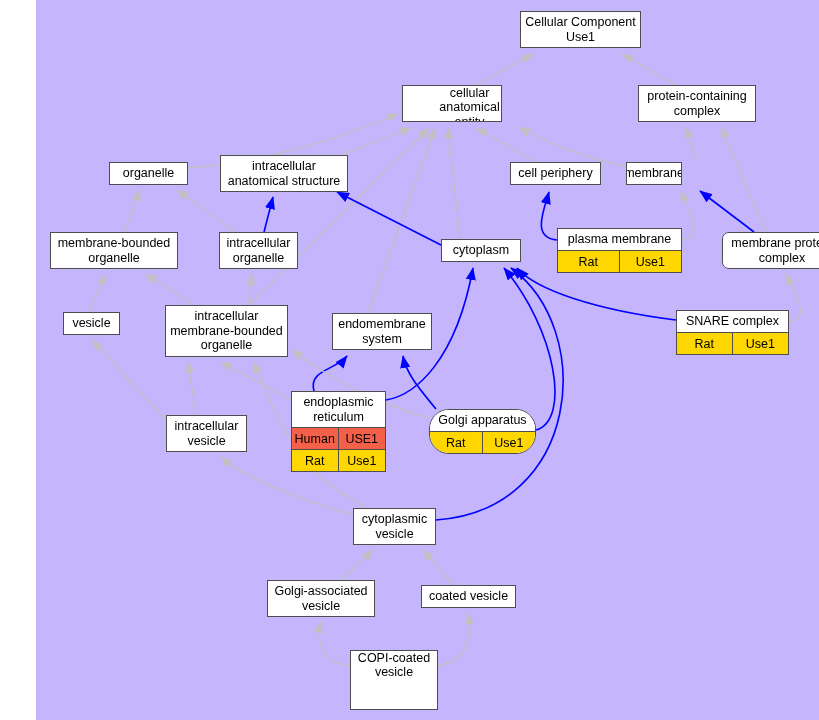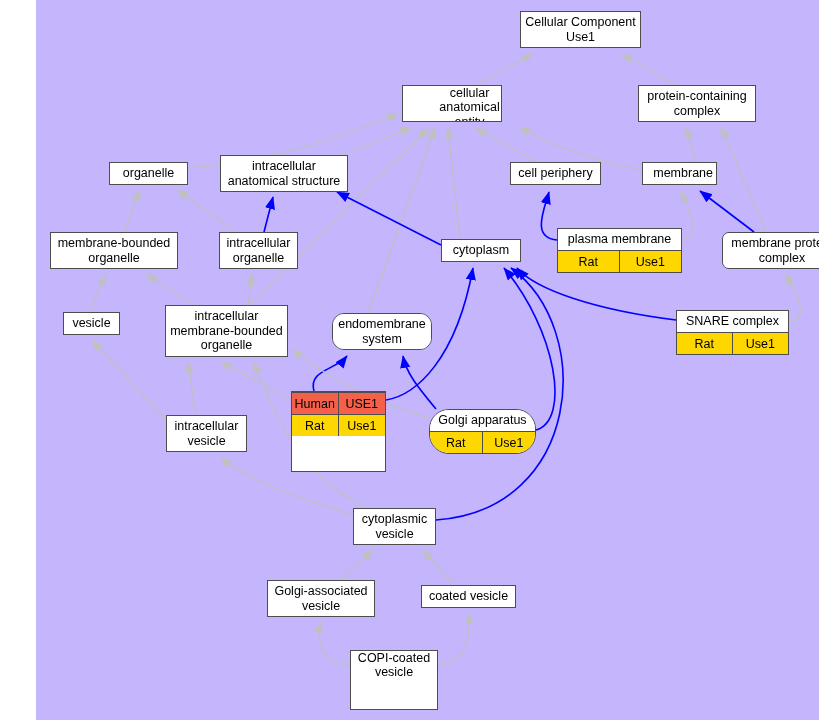--- a/index.html
+++ b/index.html
@@ -134,21 +134,21 @@
       <div class="node" style="left: 73px; top: 162px; width: 79px; height: 23px;">
         <div class="node-title">organelle</div>
       </div>
       <div class="node" style="left: 184px; top: 155px; width: 128px; height: 37px;">
         <div class="node-title">intracellular
 anatomical structure</div>
       </div>
       <div class="node" style="left: 474px; top: 162px; width: 91px; height: 23px;">
         <div class="node-title">cell periphery</div>
       </div>
-      <div class="node" style="left: 606px; top: 162px; width: 75px; height: 23px; align-items: flex-end;">
+      <div class="node" style="left: 590px; top: 162px; width: 56px; height: 23px;">
         <div class="node-title">membrane</div>
       </div>
       <div class="node" style="left: 14px; top: 232px; width: 128px; height: 37px;">
         <div class="node-title">membrane-bounded
 organelle</div>
       </div>
       <div class="node" style="left: 183px; top: 232px; width: 79px; height: 37px;">
         <div class="node-title">intracellular
 organelle</div>
       </div>
@@ -167,36 +167,38 @@
 complex</div>
       </div>
       <div class="node" style="left: 27px; top: 312px; width: 57px; height: 23px;">
         <div class="node-title">vesicle</div>
       </div>
       <div class="node" style="left: 129px; top: 305px; width: 123px; height: 52px;">
         <div class="node-title">intracellular
 membrane-bounded
 organelle</div>
       </div>
-      <div class="node" style="left: 296px; top: 313px; width: 100px; height: 37px; border-radius: 12px;">
+      <div class="node" style="left: 296px; top: 313px; width: 100px; height: 37px;">
         <div class="node-title">endomembrane
 system</div>
       </div>
       <div class="node" style="left: 640px; top: 310px; width: 113px; height: 45px;">
         <div class="node-title">SNARE complex</div>
         <div class="anno-row">
           <div class="anno-cell left" style="background: rgb(255, 215, 0);">Rat</div>
           <div class="anno-cell" style="background: rgb(255, 215, 0);">Use1</div>
         </div>
       </div>
       <div class="node" style="left: 130px; top: 415px; width: 81px; height: 37px;">
         <div class="node-title">intracellular
 vesicle</div>
       </div>
       <div class="node" style="left: 255px; top: 391px; width: 95px; height: 81px;">
+        <div class="node-title">endoplasmic
+reticulum</div>
         <div class="anno-row">
           <div class="anno-cell left" style="background: rgb(244, 96, 74);">Human</div>
           <div class="anno-cell" style="background: rgb(244, 96, 74);">USE1</div>
         </div>
         <div class="anno-row">
           <div class="anno-cell left" style="background: rgb(255, 215, 0);">Rat</div>
           <div class="anno-cell" style="background: rgb(255, 215, 0);">Use1</div>
         </div>
       </div>
       <div class="node" style="left: 393px; top: 409px; width: 107px; height: 45px; border-radius: 20px;">

